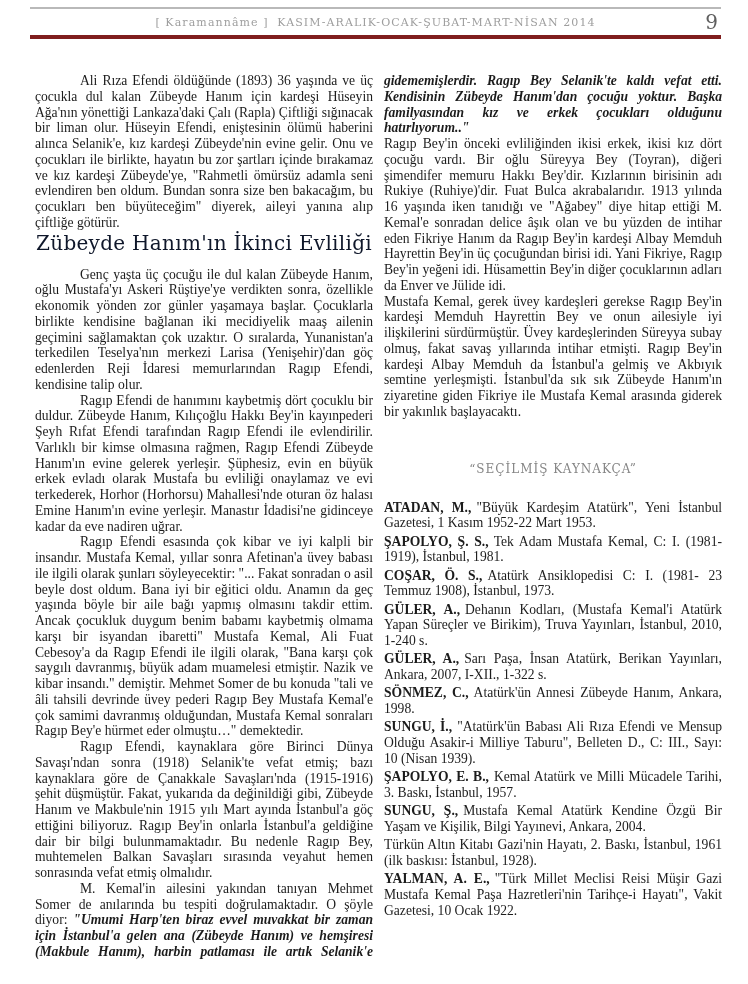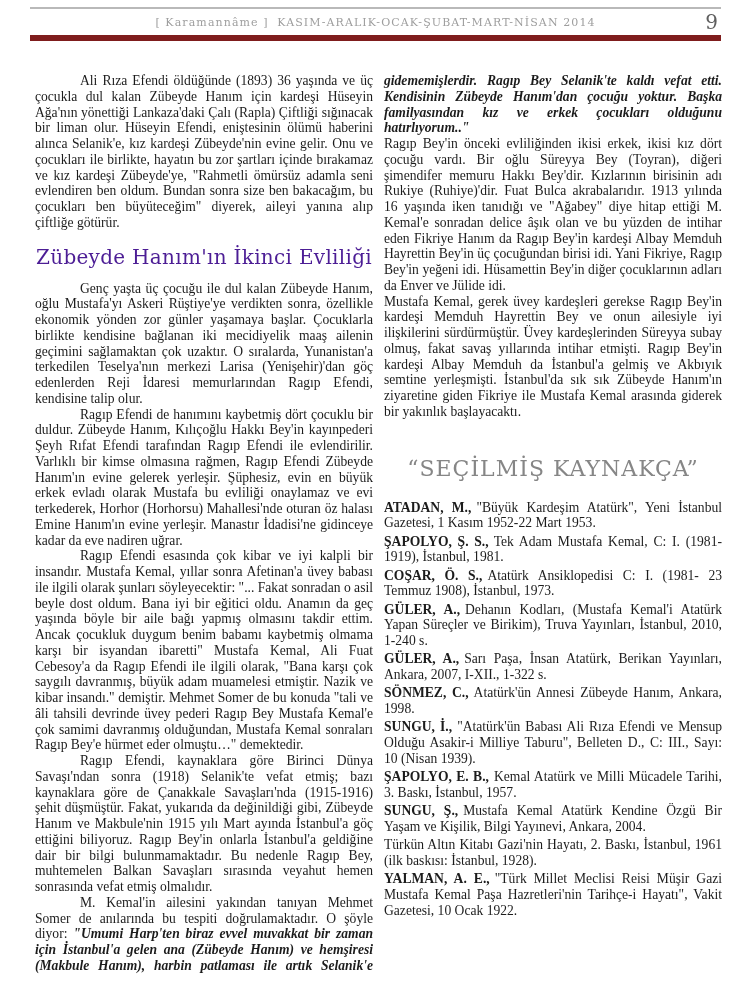--- a/index.html
+++ b/index.html
@@ -4,21 +4,21 @@
 <style>
   html,body { margin:0; padding:0; background:#e8e8e8; }
   .page {
     position:relative; width:748px; height:984px; margin:0 auto;
     background:#ffffff; overflow:hidden;
     font-family:"Liberation Serif", serif; color:#1c1c1c;
   }
   
   .page-header {
     position:absolute; left:30px; right:27px; top:7px; height:26px;
-    border-top:2px solid #b9b9b9; border-bottom:6px solid #7f1d1d;
+    border-top:2px solid #b9b9b9; border-bottom:4px solid #7f1d1d;
     display:flex; align-items:center; justify-content:center;
   }
   .journal-line {
     font-family:"DejaVu Serif", serif; font-size:11px; letter-spacing:1.1px;
     color:#9e9e9e; white-space:nowrap;
   }
   .journal-name { margin-right:4px; }
   .page-number {
     position:absolute; right:3px; top:50%; transform:translateY(-50%);
     font-family:"DejaVu Serif", serif; font-size:20px; color:#5f5f5f;
@@ -31,26 +31,26 @@
   .col-left  { left:35px; }
   .col-right { left:384px; }
   .col p { margin:0; text-indent:45px; }
   .col p.no-indent { text-indent:0; }
   .justify-all { text-align-last:justify; }
   .quote { font-style:italic; font-weight:bold; }
   
   .section-heading {
     font-family:"DejaVu Serif", serif; font-weight:400;
     font-size:20px; line-height:24px; letter-spacing:0.3px;
-    color:#4c1d95; text-align:center; text-align-last:center;
-    margin:14px 0 12px; text-indent:0;
+    color:#0f172a; text-align:center; text-align-last:center;
+    margin:0 0 12px; text-indent:0;
   }
   .kaynakca-heading {
     font-family:"DejaVu Serif", serif; font-weight:400;
-    font-size:22px; line-height:22px; letter-spacing:1px;
+    font-size:12px; line-height:22px; letter-spacing:1px;
     color:#868686; text-align:center; text-align-last:center;
     margin:38px 0 20px; text-indent:0;
   }
   
   .bib p { text-indent:0; margin:0 0 2.5px; }
   .bib-author { font-weight:bold; margin-right:5px; }
   .bib-author:empty { margin-right:0; }
 </style>
 </head>
 <body>

